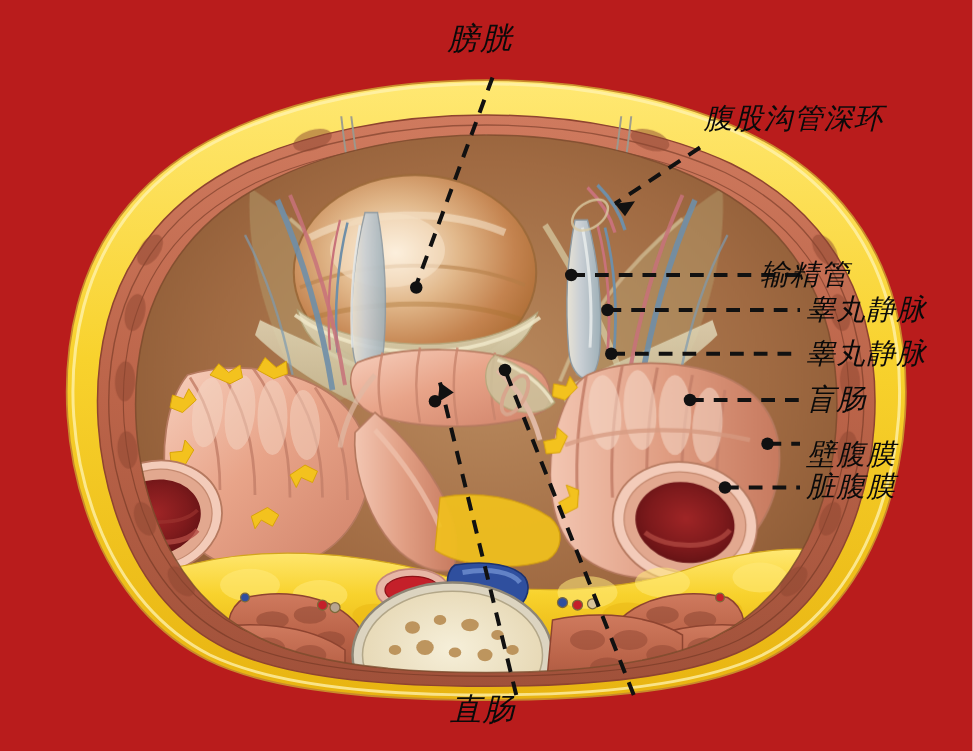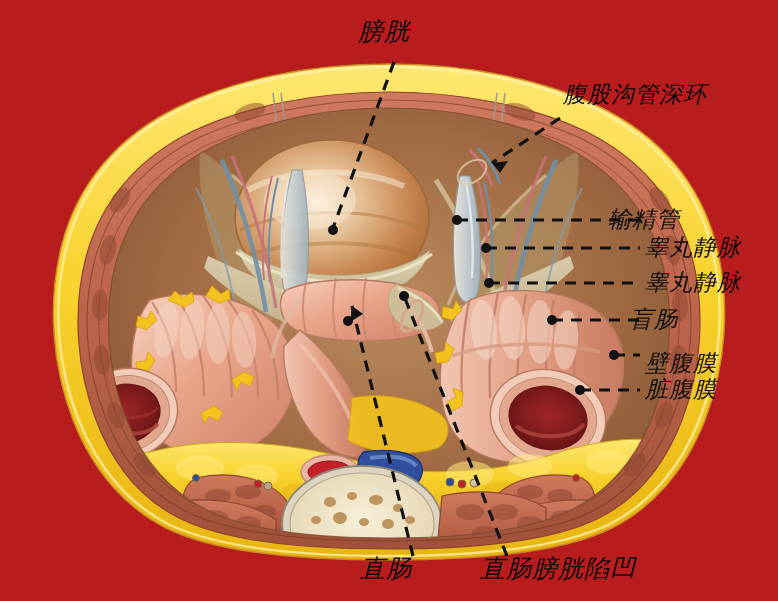--- a/index.html
+++ b/index.html
@@ -509,23 +509,22 @@
   <div class="lbl big" style="left:358px; top:20px;">膀胱</div>
 
   <div class="lbl" style="left:563px; top:83px;">腹股沟管深环</div>
 
   <div class="lbl" style="left:608px; top:208px;">输精管</div>
 
   <div class="lbl" style="left:645px; top:236px;">睾丸静脉</div>
 
   <div class="lbl" style="left:645px; top:271px;">睾丸静脉</div>
 
-  <div class="lbl" style="left:630px; top:308px;">盲肠</div>
+  <div class="lbl" style="left:645px; top:308px;">盲肠</div>
 
   <div class="lbl" style="left:645px; top:352px;">壁腹膜</div>
 
   <div class="lbl" style="left:645px; top:378px;text-align:right;">脏腹膜</div>
 
   <div class="lbl big" style="left:360px; top:557px;">直肠</div>
 
-  <div class="lbl big" style="left:480px; top:557px;">直肠膀胱陷凹</div>
 
 </div>
 
 </body></html>

